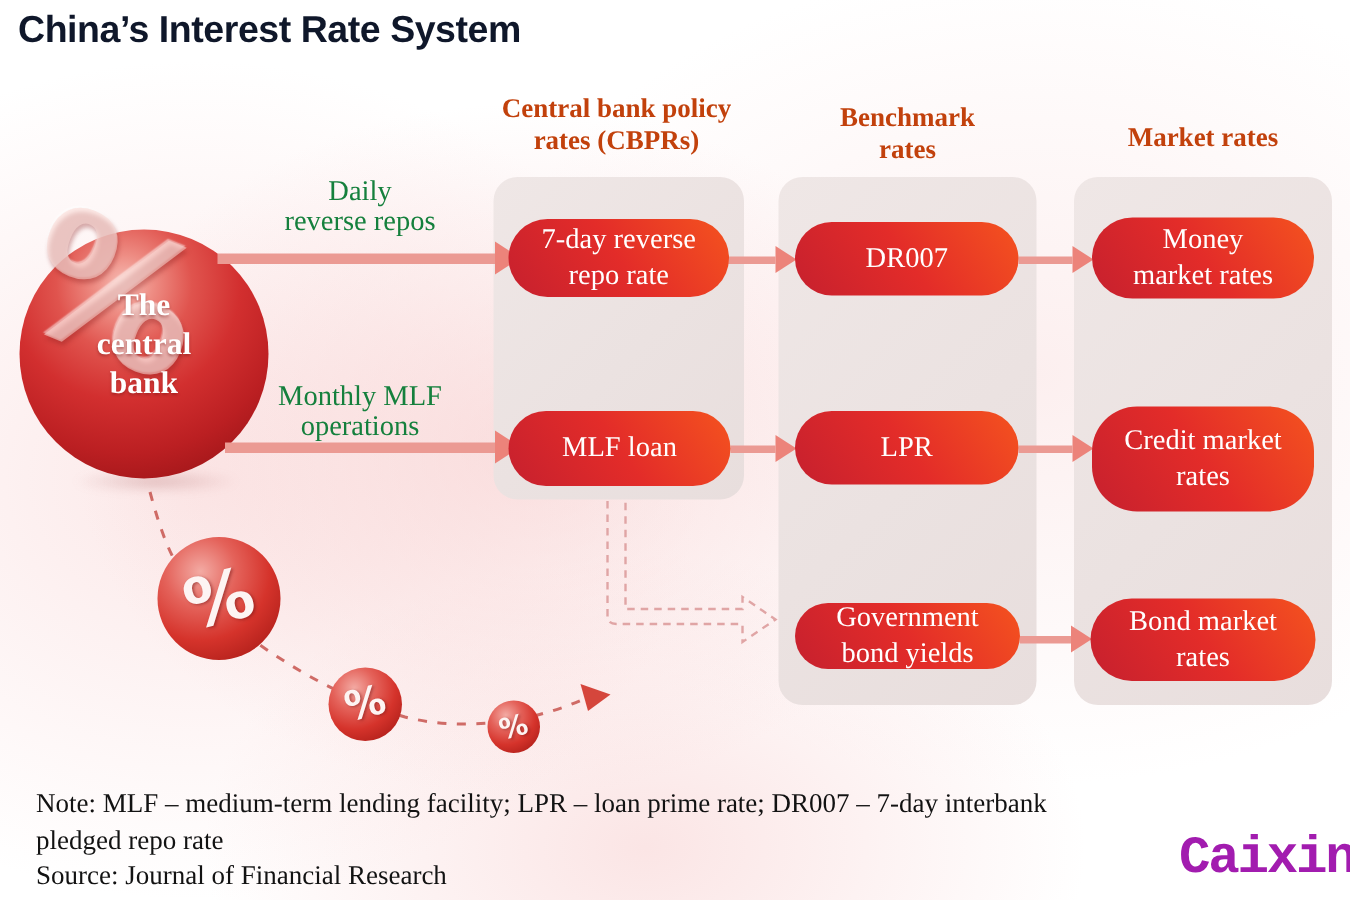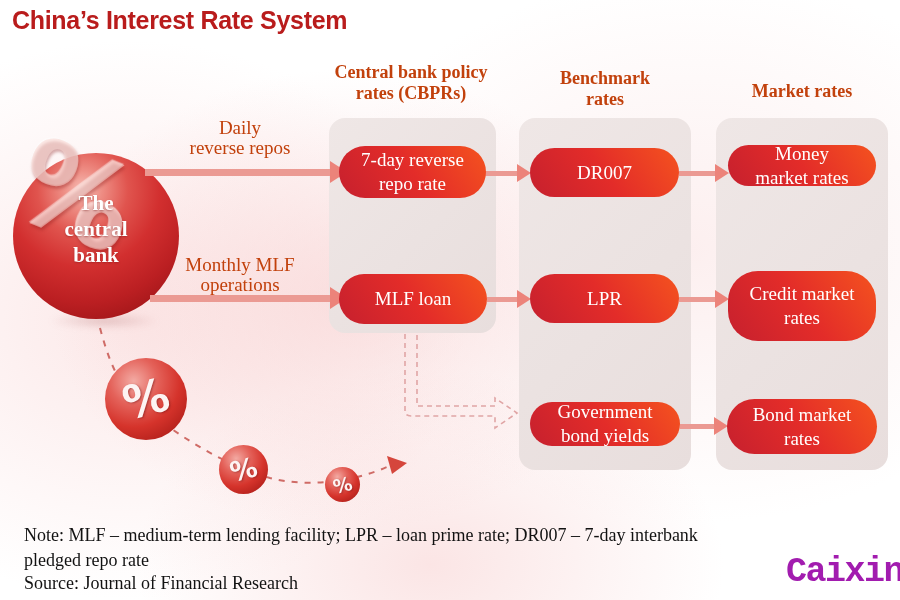--- a/index.html
+++ b/index.html
@@ -12,38 +12,38 @@
       radial-gradient(ellipse 420px 280px at 430px 565px, rgba(247,203,203,0.50), rgba(247,203,203,0) 70%),
       radial-gradient(ellipse 520px 380px at 690px 250px, rgba(250,226,226,0.55), rgba(250,226,226,0) 72%),
       #ffffff;
   }
   .abs{position:absolute;}
   .pre{white-space:pre-line;}
 
   .title{
     left:12px;top:6px;width:600px;
     font-family:"Liberation Sans", sans-serif;
-    font-weight:800;font-size:25px;letter-spacing:-0.3px;color:#b91c1c;
+    font-weight:800;font-size:25px;letter-spacing:-0.3px;color:#0f172a;
   }
   .col-header{
     font-weight:bold;font-size:18px;line-height:21px;color:#c2410c;
     text-align:center;
   }
   .panel{
     background:linear-gradient(135deg, #efe7e6 0%, #ebe2e1 55%, #e8dedd 100%);
     border-radius:16px;
   }
   .pill{
     background:linear-gradient(55deg, #c6202e 0%, #e32c29 50%, #f7591d 108%);
     border-radius:30px;
     display:flex;align-items:center;justify-content:center;
     color:#fff;font-size:19px;line-height:24px;text-align:center;
   }
   .flow-label{
-    font-size:19px;line-height:20px;color:#c2410c;text-align:center;
+    font-size:19px;line-height:20px;color:#15803d;text-align:center;
   }
   .arrow{display:flex;align-items:center;}
   .arrow .shaft{flex:1;background:#eb9a93;}
   .arrow.big .shaft{height:7px;}
   .arrow.big .head{width:0;height:0;border-top:11px solid transparent;border-bottom:11px solid transparent;border-left:17px solid #ec837a;}
   .arrow.sm .shaft{height:5px;}
   .arrow.sm .head{width:0;height:0;border-top:9px solid transparent;border-bottom:9px solid transparent;border-left:14px solid #ec837a;}
 
   .sphere-main{
     left:13px;top:153px;width:166px;height:166px;border-radius:50%;
@@ -154,21 +154,21 @@
     <i class="head"></i>
   </div>
 
 <svg class="abs" style="left:395px;top:330px;" width="130" height="105" viewBox="0 0 130 105">
   <path d="M10,4 L10,81 Q10,86 16,86 L100,86 L100,98 L122,83 L100,68 L100,76 L22,76 L22,4" fill="none" stroke="#e0a5a5" stroke-width="1.6" stroke-dasharray="5 4"></path>
 </svg>
 
 <div class="abs pill pre" style="left:339px;top:146px;width:147px;height:52px;">7-day reverse
 repo rate</div>
 <div class="abs pill" style="left:530px;top:148px;width:149px;height:49px;">DR007</div>
-<div class="abs pill pre" style="left:728px;top:145px;width:148px;height:41px;">Money
+<div class="abs pill pre" style="left:728px;top:145px;width:148px;height:54px;">Money
 market rates</div>
 <div class="abs pill" style="left:339px;top:274px;width:148px;height:50px;">MLF loan</div>
 <div class="abs pill" style="left:530px;top:274px;width:149px;height:49px;">LPR</div>
 <div class="abs pill pre" style="left:728px;top:271px;width:148px;height:70px;">Credit market
 rates</div>
 <div class="abs pill pre" style="left:530px;top:402px;width:150px;height:44px;">Government
 bond yields</div>
 <div class="abs pill pre" style="left:727px;top:399px;width:150px;height:55px;">Bond market
 rates</div>
 

